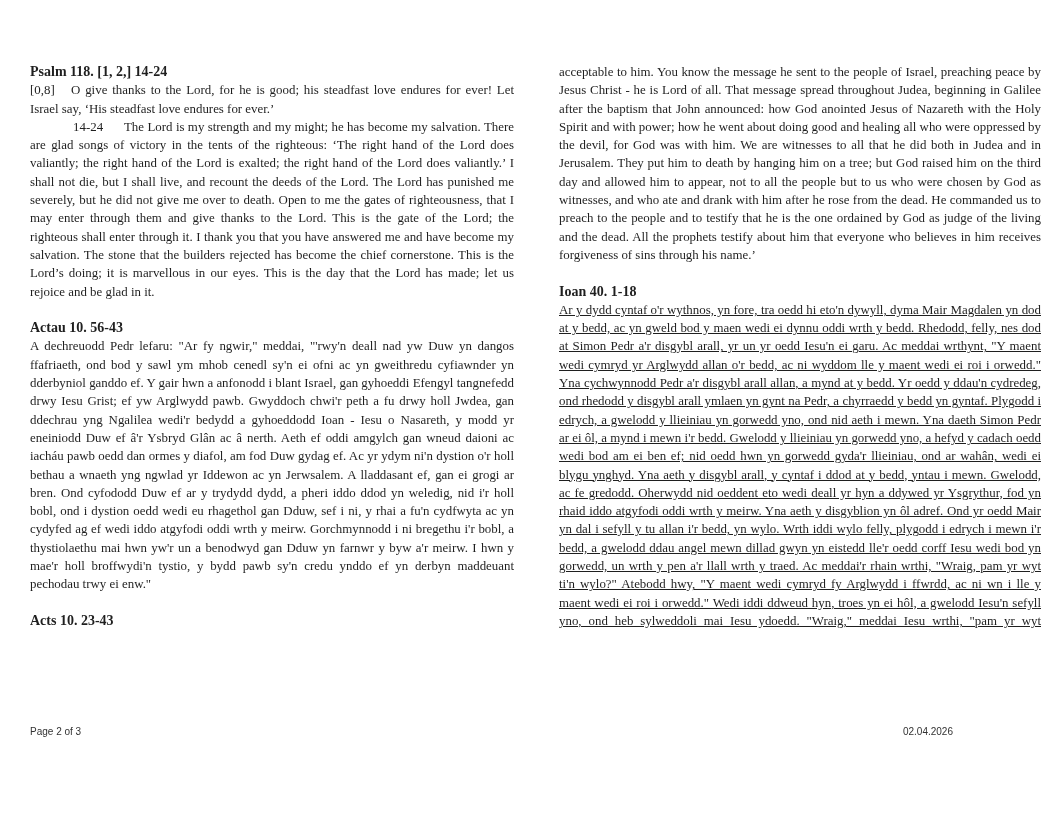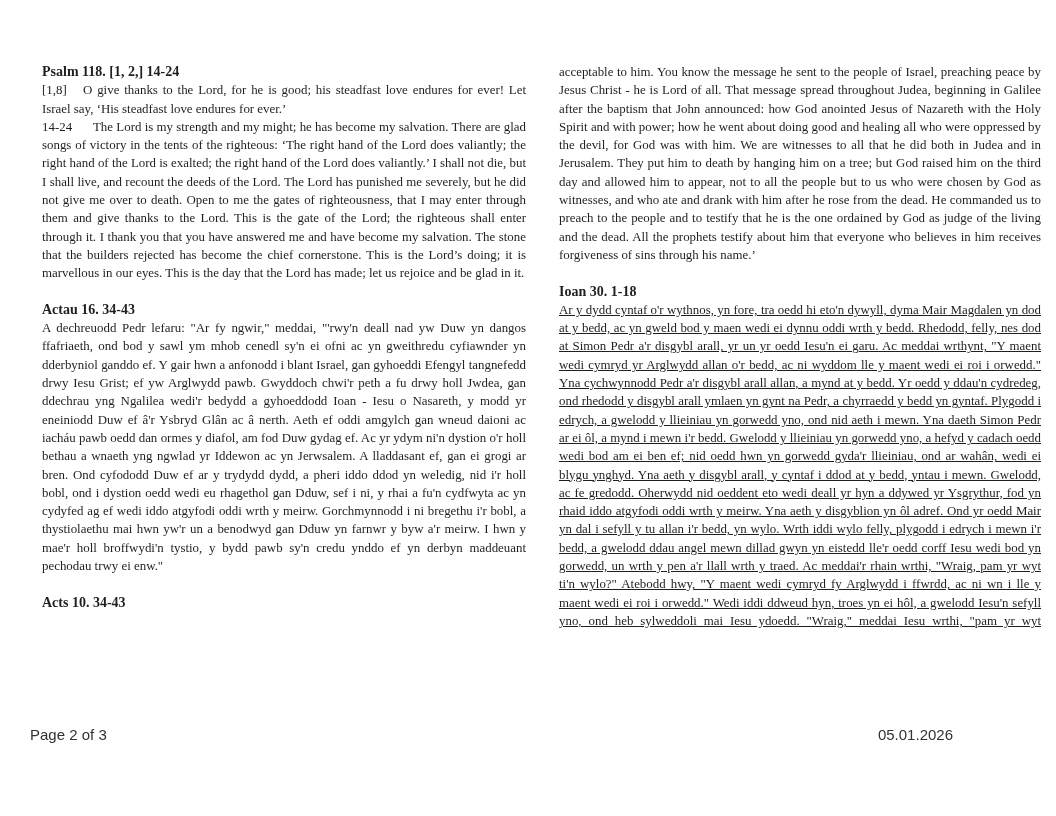--- a/index.html
+++ b/index.html
@@ -23,78 +23,78 @@
     background: #ffffff;
   }
   .col {
     position: absolute;
     top: 63px;
     font-size: 12.9px;
     line-height: 18.3px;
     text-align: justify;
     hyphens: none;
   }
-  .col-left  { left: 42px;  width: 484px; }
+  .col-left  { left: 30px;  width: 484px; }
   .col-right { left: 559px; width: 482px; }
 
   .heading {
     font-size: 14px;
     font-weight: bold;
     line-height: 18.3px;
     margin: 18.3px 0 0 0;
     text-align: left;
   }
   .heading.first { margin-top: 0; }
 
   p.body { margin: 0; padding: 0; }
   p.cont { text-align-last: justify; text-decoration: underline; }
 
   .vlabel { display: inline-block; }
   .vlabel-a { width: 41px; }
-  .vlabel-b { width: 51px; }
+  .vlabel-b { width: 51px; margin-left: 43px; }
 
   .footer {
     position: absolute;
     top: 726px;
     left: 30px;
     width: 923px;
     height: 18px;
     font-family: "Liberation Sans", sans-serif;
-    font-size: 15px;
+    font-size: 10px;
     color: #323232;
   }
   .footer-left  { position: absolute; left: 0; top: 0; }
   .footer-right { position: absolute; right: 0; top: 0; }
 </style>
 </head>
 <body>
 
 <div class="sheet">
 
   <div class="col col-left">
     <h2 class="heading first">Psalm 118. [1, 2,] 14-24</h2>
 
-    <p class="body verse"><span class="vlabel vlabel-a">[1,8]</span><span>O give thanks to the Lord, for he is good; his steadfast love endures for ever! Let Israel say, ‘His steadfast love endures for ever.’</span></p>
+    <p class="body verse"><span class="vlabel vlabel-a">[0,8]</span><span>O give thanks to the Lord, for he is good; his steadfast love endures for ever! Let Israel say, ‘His steadfast love endures for ever.’</span></p>
 
     <p class="body verse"><span class="vlabel vlabel-b">14-24</span><span>The Lord is my strength and my might; he has become my salvation. There are glad songs of victory in the tents of the righteous: ‘The right hand of the Lord does valiantly; the right hand of the Lord is exalted; the right hand of the Lord does valiantly.’ I shall not die, but I shall live, and recount the deeds of the Lord. The Lord has punished me severely, but he did not give me over to death. Open to me the gates of righteousness, that I may enter through them and give thanks to the Lord. This is the gate of the Lord; the righteous shall enter through it. I thank you that you have answered me and have become my salvation. The stone that the builders rejected has become the chief cornerstone. This is the Lord’s doing; it is marvellous in our eyes. This is the day that the Lord has made; let us rejoice and be glad in it.</span></p>
 
-    <h2 class="heading">Actau 16. 34-43</h2>
+    <h2 class="heading">Actau 10. 56-43</h2>
 
     <p class="body">A dechreuodd Pedr lefaru: "Ar fy ngwir," meddai, "'rwy'n deall nad yw Duw yn dangos ffafriaeth, ond bod y sawl ym mhob cenedl sy'n ei ofni ac yn gweithredu cyfiawnder yn dderbyniol ganddo ef. Y gair hwn a anfonodd i blant Israel, gan gyhoeddi Efengyl tangnefedd drwy Iesu Grist; ef yw Arglwydd pawb. Gwyddoch chwi'r peth a fu drwy holl Jwdea, gan ddechrau yng Ngalilea wedi'r bedydd a gyhoeddodd Ioan - Iesu o Nasareth, y modd yr eneiniodd Duw ef â'r Ysbryd Glân ac â nerth. Aeth ef oddi amgylch gan wneud daioni ac iacháu pawb oedd dan ormes y diafol, am fod Duw gydag ef. Ac yr ydym ni'n dystion o'r holl bethau a wnaeth yng ngwlad yr Iddewon ac yn Jerwsalem. A lladdasant ef, gan ei grogi ar bren. Ond cyfododd Duw ef ar y trydydd dydd, a pheri iddo ddod yn weledig, nid i'r holl bobl, ond i dystion oedd wedi eu rhagethol gan Dduw, sef i ni, y rhai a fu'n cydfwyta ac yn cydyfed ag ef wedi iddo atgyfodi oddi wrth y meirw. Gorchmynnodd i ni bregethu i'r bobl, a thystiolaethu mai hwn yw'r un a benodwyd gan Dduw yn farnwr y byw a'r meirw. I hwn y mae'r holl broffwydi'n tystio, y bydd pawb sy'n credu ynddo ef yn derbyn maddeuant pechodau trwy ei enw."</p>
 
-    <h2 class="heading">Acts 10. 34-43</h2>
+    <h2 class="heading">Acts 10. 23-43</h2>
 
   </div>
 
   <div class="col col-right">
     <p class="body">acceptable to him. You know the message he sent to the people of Israel, preaching peace by Jesus Christ - he is Lord of all. That message spread throughout Judea, beginning in Galilee after the baptism that John announced: how God anointed Jesus of Nazareth with the Holy Spirit and with power; how he went about doing good and healing all who were oppressed by the devil, for God was with him. We are witnesses to all that he did both in Judea and in Jerusalem. They put him to death by hanging him on a tree; but God raised him on the third day and allowed him to appear, not to all the people but to us who were chosen by God as witnesses, and who ate and drank with him after he rose from the dead. He commanded us to preach to the people and to testify that he is the one ordained by God as judge of the living and the dead. All the prophets testify about him that everyone who believes in him receives forgiveness of sins through his name.’</p>
 
-    <h2 class="heading">Ioan 30. 1-18</h2>
+    <h2 class="heading">Ioan 40. 1-18</h2>
 
     <p class="body cont">Ar y dydd cyntaf o'r wythnos, yn fore, tra oedd hi eto'n dywyll, dyma Mair Magdalen yn dod at y bedd, ac yn gweld bod y maen wedi ei dynnu oddi wrth y bedd. Rhedodd, felly, nes dod at Simon Pedr a'r disgybl arall, yr un yr oedd Iesu'n ei garu. Ac meddai wrthynt, "Y maent wedi cymryd yr Arglwydd allan o'r bedd, ac ni wyddom lle y maent wedi ei roi i orwedd." Yna cychwynnodd Pedr a'r disgybl arall allan, a mynd at y bedd. Yr oedd y ddau'n cydredeg, ond rhedodd y disgybl arall ymlaen yn gynt na Pedr, a chyrraedd y bedd yn gyntaf. Plygodd i edrych, a gwelodd y llieiniau yn gorwedd yno, ond nid aeth i mewn. Yna daeth Simon Pedr ar ei ôl, a mynd i mewn i'r bedd. Gwelodd y llieiniau yn gorwedd yno, a hefyd y cadach oedd wedi bod am ei ben ef; nid oedd hwn yn gorwedd gyda'r llieiniau, ond ar wahân, wedi ei blygu ynghyd. Yna aeth y disgybl arall, y cyntaf i ddod at y bedd, yntau i mewn. Gwelodd, ac fe gredodd. Oherwydd nid oeddent eto wedi deall yr hyn a ddywed yr Ysgrythur, fod yn rhaid iddo atgyfodi oddi wrth y meirw. Yna aeth y disgyblion yn ôl adref. Ond yr oedd Mair yn dal i sefyll y tu allan i'r bedd, yn wylo. Wrth iddi wylo felly, plygodd i edrych i mewn i'r bedd, a gwelodd ddau angel mewn dillad gwyn yn eistedd lle'r oedd corff Iesu wedi bod yn gorwedd, un wrth y pen a'r llall wrth y traed. Ac meddai'r rhain wrthi, "Wraig, pam yr wyt ti'n wylo?" Atebodd hwy, "Y maent wedi cymryd fy Arglwydd i ffwrdd, ac ni wn i lle y maent wedi ei roi i orwedd." Wedi iddi ddweud hyn, troes yn ei hôl, a gwelodd Iesu'n sefyll yno, ond heb sylweddoli mai Iesu ydoedd. "Wraig," meddai Iesu wrthi, "pam yr wyt</p>
   </div>
 
   <div class="footer">
     <span class="footer-left">Page 2 of 3</span>
-    <span class="footer-right">05.01.2026</span>
+    <span class="footer-right">02.04.2026</span>
   </div>
 
 </div>
 
 </body></html>

